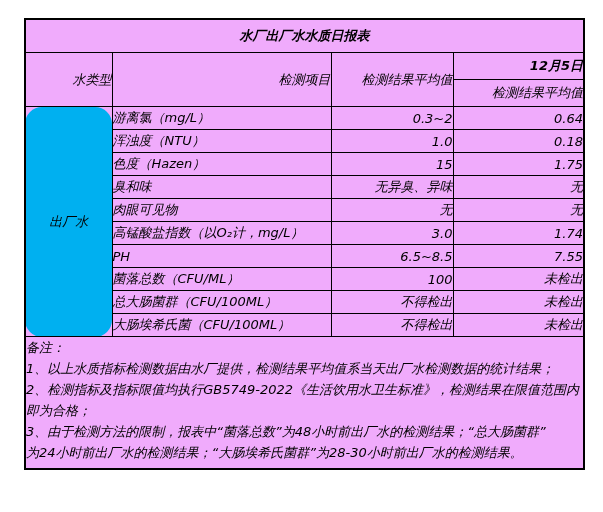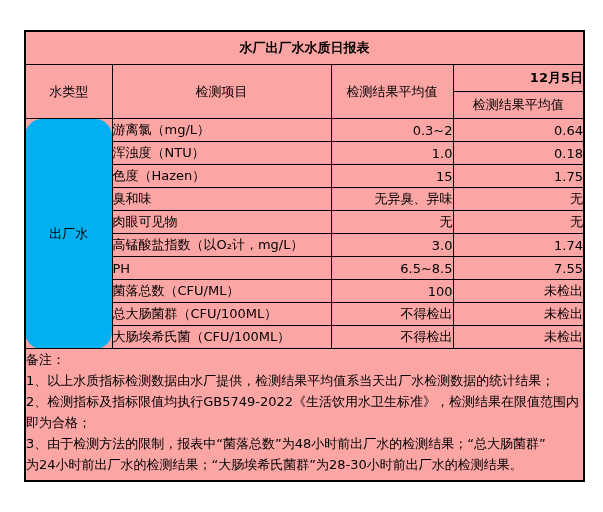--- a/index.html
+++ b/index.html
@@ -5,47 +5,48 @@
   :root { --highlight: #00B0F0; --border: #000000; }
   html, body {
     margin: 0; padding: 0;
     width: 603px; height: 512px;
     background: #ffffff;
     font-family: "DejaVu Sans", sans-serif;
     color: #000;
   }
   .report-table {
     position: absolute;
-    left: 24px; top: 30px;
+    left: 24px; top: 18px;
     width: 559px;
     border-collapse: collapse;
     table-layout: fixed;
     border: 2px solid var(--border);
-    background: #fca5a5;
+    background: #f0abfc;
+    font-style: italic;
   }
   .report-table td {
     border: 1px solid var(--border);
     font-size: 13px;
     padding: 0;
     overflow: hidden;
     white-space: nowrap;
   }
   .col-type   { width: 87px; }
   .col-item   { width: 219px; }
   .col-limit  { width: 122px; }
   .col-result { width: 131px; }
 
   .t-title {
     height: 32px;
     text-align: center;
     font-weight: bold;
     font-size: 15px;
   }
   .hdr {
-    text-align: center;
+    text-align: right;
     font-size: 13px;
   }
   .hdr-half { height: 27px; }
   .date-cell {
     font-weight: bold;
     font-size: 14px;
     text-align: right;
   }
   .data-row { height: 23px; }
   .c-item {

